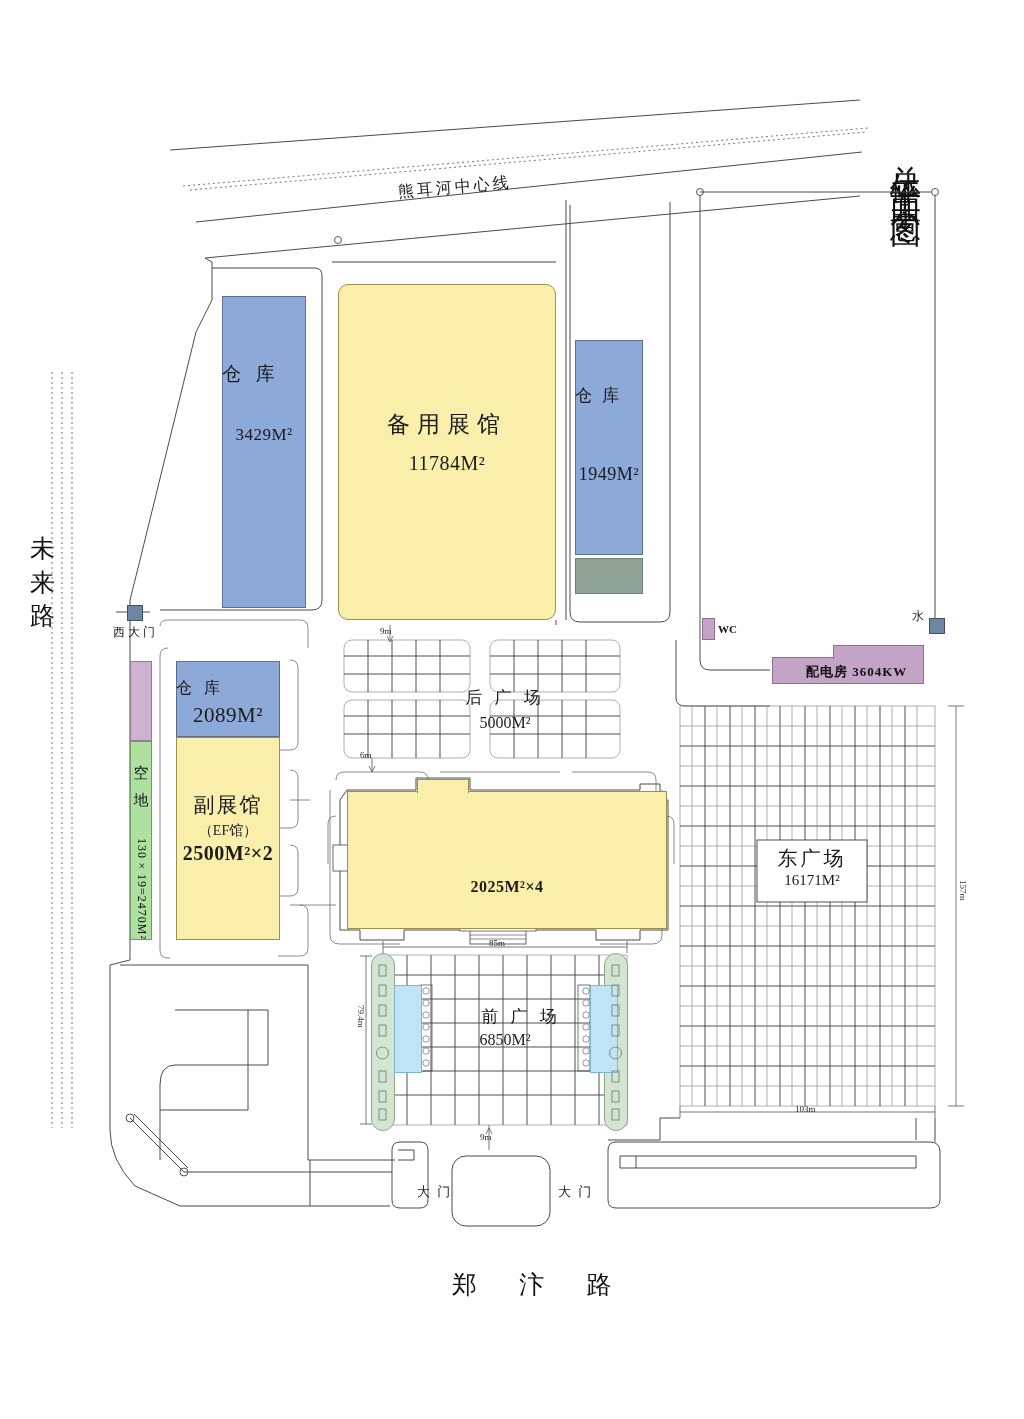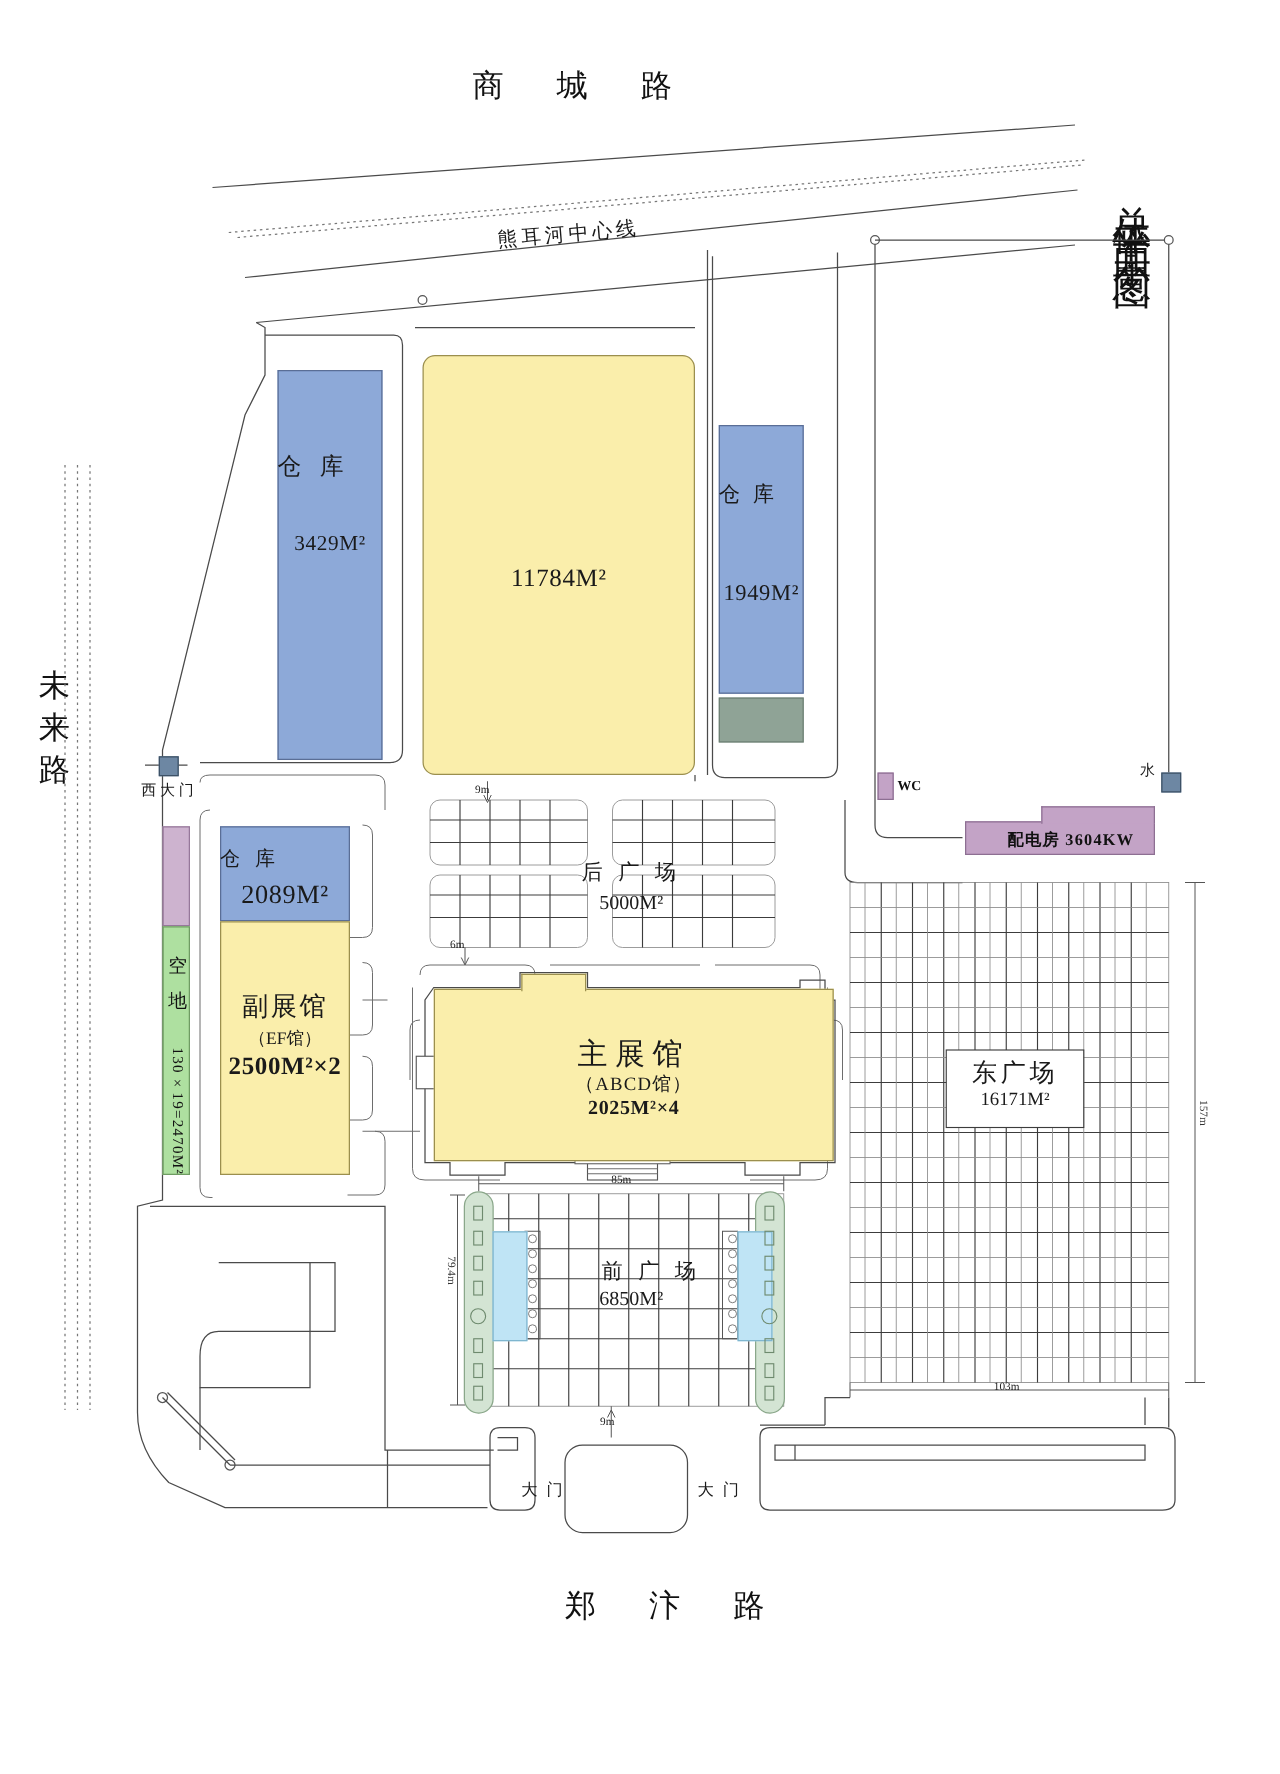--- a/index.html
+++ b/index.html
@@ -148,21 +148,20 @@
   .grid-lt{fill:none;stroke:#8e8e8e;stroke-width:0.7;}
   .dimln{fill:none;stroke:#555;stroke-width:0.8;}
 </style>
 </head>
 <body>
 
 <div id="page">
 
   <div class="abs title-vert nosel" style="left:884px;top:140px;">总体平面示意图</div>
 
-  <div class="abs road-label nosel" style="left:378px;top:52px;">商  城  路</div>
 
   <div class="abs road-label nosel" style="left:452px;top:1268px;text-align:center;">郑  汴  路</div>
 
   <div class="abs vert-road nosel" style="left:26px;top:515px;">未来路</div>
 
   <svg class="abs" style="left:0;top:0;" width="1024" height="1419">
 
     <path class="ln" d="M 170,150 L 860,100"></path>
     <path class="ln-dash" d="M 190,190 L 866,132"></path>
     <path class="ln" d="M 196,222 L 862,152"></path>
@@ -332,42 +331,41 @@
 
   </svg>
 
   <div class="abs river-label nosel" style="left:398px;top:182px;transform:rotate(-4.8deg);">熊耳河中心线</div>
 
   <div class="abs bld warehouse" style="left:222px;top:296px;width:84px;height:312px;"></div>
   <div class="abs blk-name nosel" style="left:222px;top:360px;width:84px;">仓 库</div>
   <div class="abs blk-area nosel" style="left:214px;top:425px;width:100px;">3429M²</div>
 
   <div class="abs bld hall" style="left:338px;top:284px;width:218px;height:336px;border-radius:10px;"></div>
+  <div class="abs blk-name-lg nosel" style="left:338px;top:409px;width:218px;">备用展馆</div>
   <div class="abs blk-area nosel" style="left:338px;top:452px;width:218px;font-size:20px;">11784M²</div>
 
   <div class="abs bld warehouse" style="left:575px;top:340px;width:68px;height:215px;"></div>
   <div class="abs blk-name nosel" style="left:575px;top:384px;width:68px;font-size:17px;letter-spacing:3px;">仓 库</div>
   <div class="abs blk-area nosel" style="left:565px;top:464px;width:88px;font-size:18px;">1949M²</div>
 
   <div class="abs bld greyblk" style="left:575px;top:558px;width:68px;height:36px;"></div>
 
   <div class="abs bld warehouse" style="left:176px;top:661px;width:104px;height:76px;"></div>
   <div class="abs blk-name nosel" style="left:176px;top:676px;width:104px;font-size:16px;letter-spacing:4px;">仓 库</div>
   <div class="abs blk-area nosel" style="left:176px;top:703px;width:104px;font-size:21px;">2089M²</div>
 
   <div class="abs bld hall" style="left:176px;top:737px;width:104px;height:203px;"></div>
   <div class="abs blk-name-lg nosel" style="left:176px;top:791px;width:104px;font-size:21px;letter-spacing:2px;">副展馆</div>
   <div class="abs blk-area-sm nosel" style="left:176px;top:822px;width:104px;font-size:14px;">（EF馆）</div>
   <div class="abs blk-area nosel" style="left:172px;top:842px;width:112px;font-size:20px;font-weight:bold;">2500M²×2</div>
 
   <div class="abs bld hall" style="left:347px;top:791px;width:320px;height:138px;"></div>
   <div class="abs bld hall" style="left:417px;top:779px;width:52px;height:14px;border-top:1px solid #9b8f4e;border-bottom:none;"></div>
 
-  <div class="abs blk-name-lg nosel" style="left:347px;top:827px;width:320px;font-size:24px;letter-spacing:6px;">主展馆</div>
-  <div class="abs blk-area-sm nosel" style="left:347px;top:858px;width:320px;font-size:15px;letter-spacing:1px;">（ABCD馆）</div>
   <div class="abs blk-area nosel" style="left:347px;top:878px;width:320px;font-size:16px;font-weight:bold;">2025M²×4</div>
 
   <div class="abs bld mauveblk" style="left:130px;top:661px;width:22px;height:80px;"></div>
   <div class="abs bld greenblk" style="left:130px;top:741px;width:22px;height:199px;"></div>
   <div class="abs vert-green nosel" style="left:131px;top:752px;">空 地</div>
   <div class="abs vert-green-num nosel" style="left:134px;top:838px;">130×19=2470M²</div>
 
   <div class="abs plaza-name nosel" style="left:420px;top:686px;width:170px;">后 广 场</div>
   <div class="abs plaza-area nosel" style="left:420px;top:714px;width:170px;">5000M²</div>
   <div class="abs" style="left:418px;top:680px;width:176px;height:58px;background:#fff;z-index:-1;"></div>

